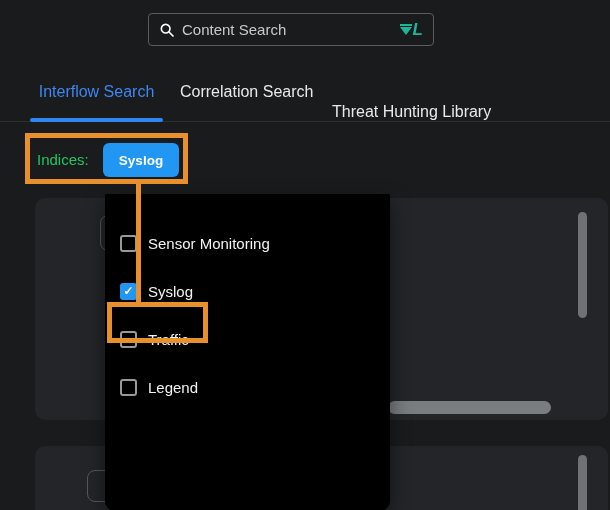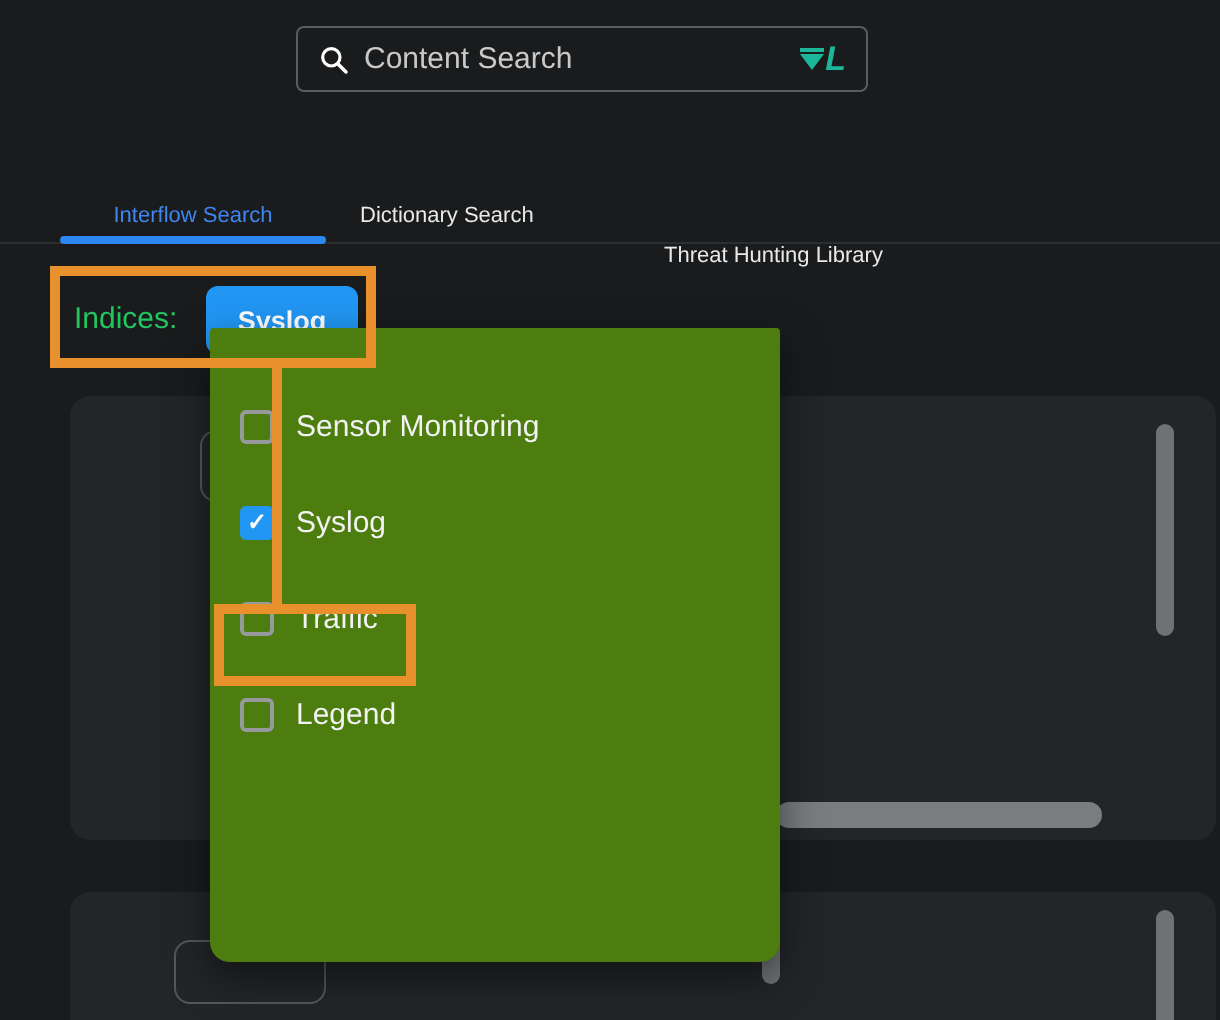--- a/index.html
+++ b/index.html
@@ -29,21 +29,21 @@
   .search-input::placeholder { color:#c9c9c9; opacity:1; }
   .lucene-icon { display:flex; align-items:flex-end; gap:1px; cursor:pointer; }
   .lucene-tri { display:flex; flex-direction:column; align-items:center; padding-bottom:3px; }
   .lucene-tri .bar { width:12px; height:2px; background:#1cb699; margin-bottom:1px; }
   .lucene-tri .tri { width:0; height:0; border-left:6px solid transparent;
     border-right:6px solid transparent; border-top:8px solid #1cb699; }
   .lucene-l { font-style:italic; font-weight:bold; font-size:17px; color:#1cb699; line-height:1; }
 
   
   .tabs-divider { left:0; top:121px; width:610px; height:1px; background:#2c2e31; }
-  .tab { top:102px; font-size:11px; color:#e9e9e9; cursor:pointer; white-space:nowrap; }
+  .tab { top:83px; font-size:16px; color:#e9e9e9; cursor:pointer; white-space:nowrap; }
   .tab.active { color:#3f86f0; }
   .tab1 { left:30px; width:133px; text-align:center; }
   .tab2 { left:180px; }
   .tab3 { left:332px;margin-top:20px; }
   .tab-underline { left:30px; top:118px; width:133px; height:4px; background:#2e86f0; border-radius:2px; }
 
   
   .indices-label { left:37px; top:151px; font-size:15px; color:#22c55e; }
   .syslog-btn {
     left:103px; top:143px; width:76px; height:34px; background:#2196f3;
@@ -70,21 +70,21 @@
     font-size:10px; line-height:1; cursor:pointer;
   }
   .circle-icon { width:12px; height:12px; border:2px solid #d0d0d0; border-radius:50%; cursor:pointer; }
   .swatch { width:16px; height:16px; border-radius:3px; }
   .legend-text { font-size:14px; color:#f2f2f2; white-space:nowrap; overflow:hidden; }
   .vbar { width:9px; background:#6f7275; border-radius:5px; z-index:6; }
   .hbar { height:13px; background:#7a7d80; border-radius:7px; z-index:20; }
 
   
   .dropdown {
-    left:105px; top:164px; width:285px; height:317px; background:#4d7c0f;
+    left:105px; top:194px; width:285px; height:317px; background:#000000;
     border-radius:2px 2px 10px 10px; z-index:30; padding-top:25px;
     box-shadow:0 8px 20px rgba(0,0,0,.5);
   }
   .dd-item { height:48px; display:flex; align-items:center; padding-left:15px; cursor:pointer; }
   .cb {
     width:17px; height:17px; border:2px solid #97999c; border-radius:3px;
     flex:0 0 auto; display:flex; align-items:center; justify-content:center;
   }
   .cb.checked { background:#2196f3; border-color:#2196f3; color:#fff; font-size:12px; font-weight:bold; }
   .dd-label { margin-left:11px; font-size:15px; color:#f2f2f2; }
@@ -114,21 +114,21 @@
       <span class="lucene-tri">
           <span class="bar"></span>
           <span class="tri"></span>
         </span>
       <i class="lucene-l">L</i>
     </span>
   </div>
 
   <div class="abs tabs-divider"></div>
   <div class="abs tab tab1 active">Interflow Search</div>
-  <div class="abs tab tab2">Dictionary Search</div>
+  <div class="abs tab tab2">Correlation Search</div>
   <div class="abs tab tab3">Threat Hunting Library</div>
   <div class="abs tab-underline"></div>
 
   <div class="abs indices-label">Indices:</div>
   <div class="abs syslog-btn">Syslog</div>
 
   <div class="abs panel panel1"></div>
   <div class="abs top-label" style="left:52px; top:224px;">Top</div>
   <div class="abs mini-select" style="left:100px; top:215px; width:70px; height:36px;"></div>
 

